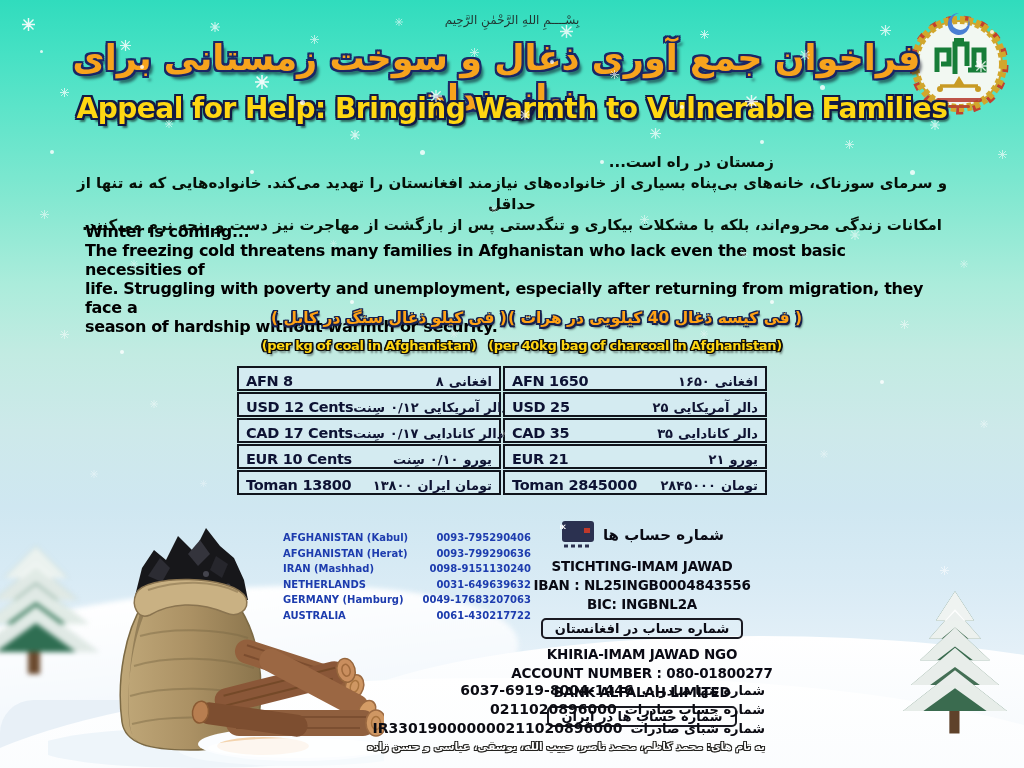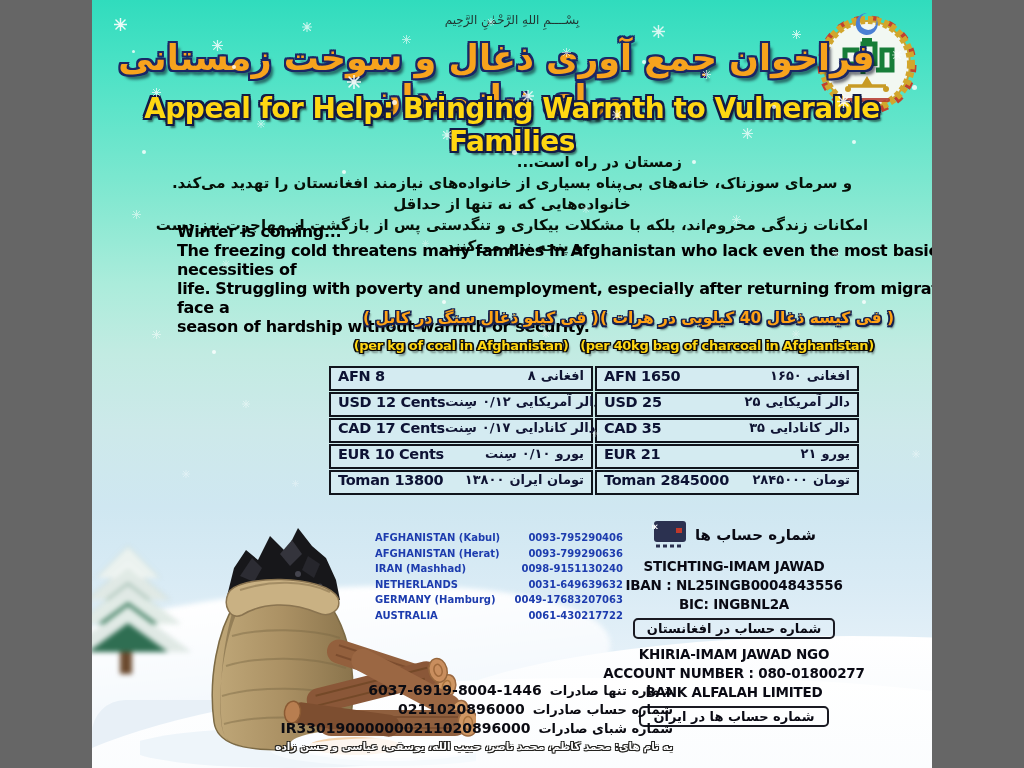--- a/index.html
+++ b/index.html
@@ -1,16 +1,16 @@
 <!DOCTYPE html>
 <html><head>
 <meta charset="utf-8">
 <style>
   html,body{margin:0;padding:0;background:#666;}
-  .poster{position:relative;width:840px;height:768px;overflow:hidden;margin:0 auto;
+  .poster{position:relative;width:1024px;height:768px;overflow:hidden;margin:0 auto;
     font-family:"DejaVu Sans",sans-serif;
     background:linear-gradient(180deg,#30dcbd 0%,#46e1c4 7%,#5ce4c9 14%,#84e8d1 26%,
       #abecdb 37%,#c2ebe2 46%,#cde9ea 56%,#cfe7f1 66%,#d9ebf5 76%,#e8f2f9 88%,#f2f8fc 100%);}
   .abs{position:absolute;}
   
   .o-navy{color:#f7a31d;text-shadow:
     -2px -2px 0 #1b2766,-2px 0 0 #1b2766,-2px 2px 0 #1b2766,0 -2px 0 #1b2766,0 2px 0 #1b2766,
     2px -2px 0 #1b2766,2px 0 0 #1b2766,2px 2px 0 #1b2766,4px 5px 3px rgba(5,8,25,.55);}
   .o-yel{color:#ffd712;text-shadow:
     -2px -2px 0 #131b46,-2px 0 0 #131b46,-2px 2px 0 #131b46,0 -2px 0 #131b46,0 2px 0 #131b46,
@@ -32,21 +32,21 @@
   .fa-rest{text-align:center;white-space:pre-line;padding:0 62px;}
   .en-intro{top:222px;left:85px;width:845px;color:#000;font-weight:bold;font-size:16px;
     letter-spacing:-.35px;line-height:19px;white-space:pre-line;}
   
   .tables{top:308px;left:237px;width:530px;display:flex;gap:2px;}
   .ptable{width:264px;display:flex;flex-direction:column;align-items:center;}
   .t-fa{font-size:15.5px;font-weight:bold;direction:rtl;line-height:20px;margin-bottom:10px;white-space:nowrap;margin-left:40px;}
   .t-en{font-size:13px;font-weight:bold;line-height:16px;margin-bottom:12px;white-space:nowrap;letter-spacing:-.3px;}
   .rows{width:100%;}
   .prow{height:25px;border:2px solid #10141c;background:#d4ebf1;margin-bottom:1px;
-    display:flex;align-items:flex-start;justify-content:space-between;padding:0 7px;box-sizing:border-box;}
+    display:flex;align-items:flex-end;justify-content:space-between;padding:0 7px;box-sizing:border-box;}
   .prow .en{font-weight:bold;font-size:14.5px;color:#0d1233;letter-spacing:-.3px;white-space:nowrap;}
   .prow .fa{display:flex;gap:5px;direction:ltr;font-size:13px;color:#101433;font-weight:600;white-space:nowrap;}
   
   .contacts{top:532px;left:283px;width:248px;}
   .crow{display:flex;justify-content:space-between;margin-bottom:4.5px;}
   .crow span{font-size:10px;font-weight:bold;color:#1d3cae;white-space:nowrap;}
   
   .bank{top:520px;left:534px;width:216px;display:flex;flex-direction:column;align-items:center;color:#0a0a14;}
   .b-title{display:flex;direction:rtl;align-items:center;gap:7px;font-size:15px;font-weight:bold;margin-bottom:6px;}
   .b-line{font-size:13.5px;font-weight:bold;margin:1.5px 0;letter-spacing:-.2px;white-space:nowrap;}

